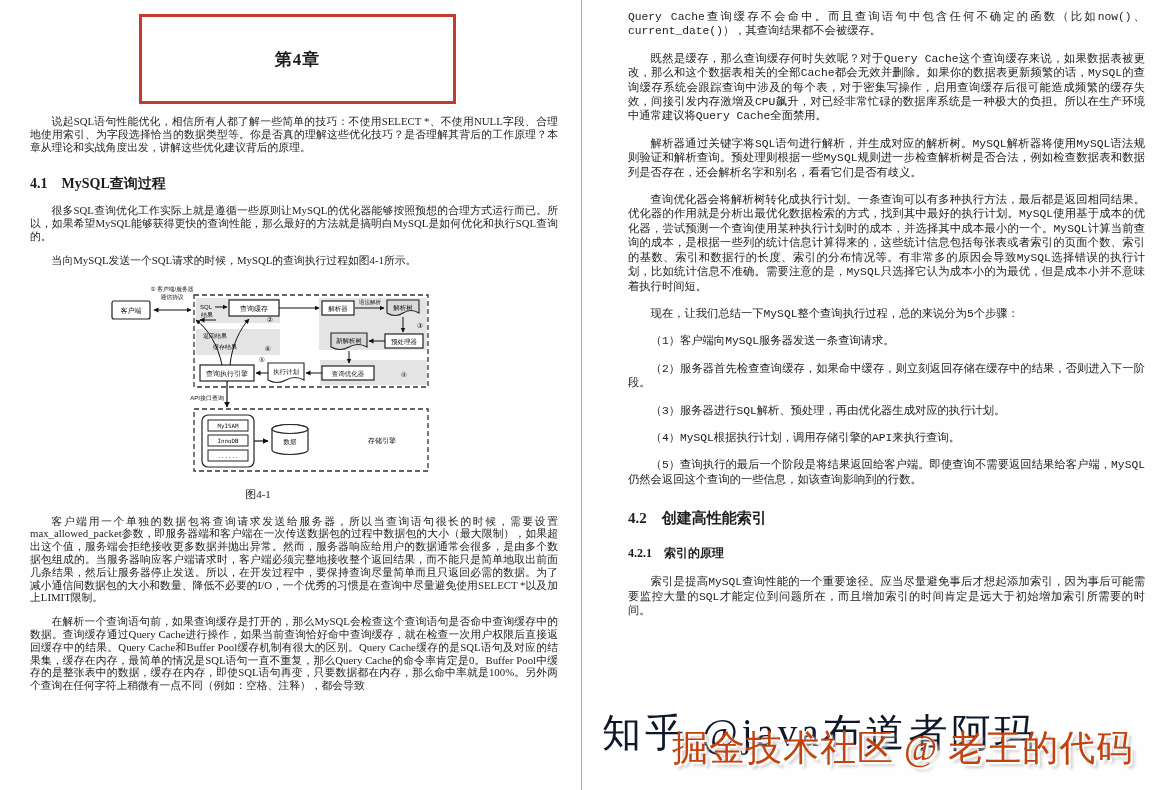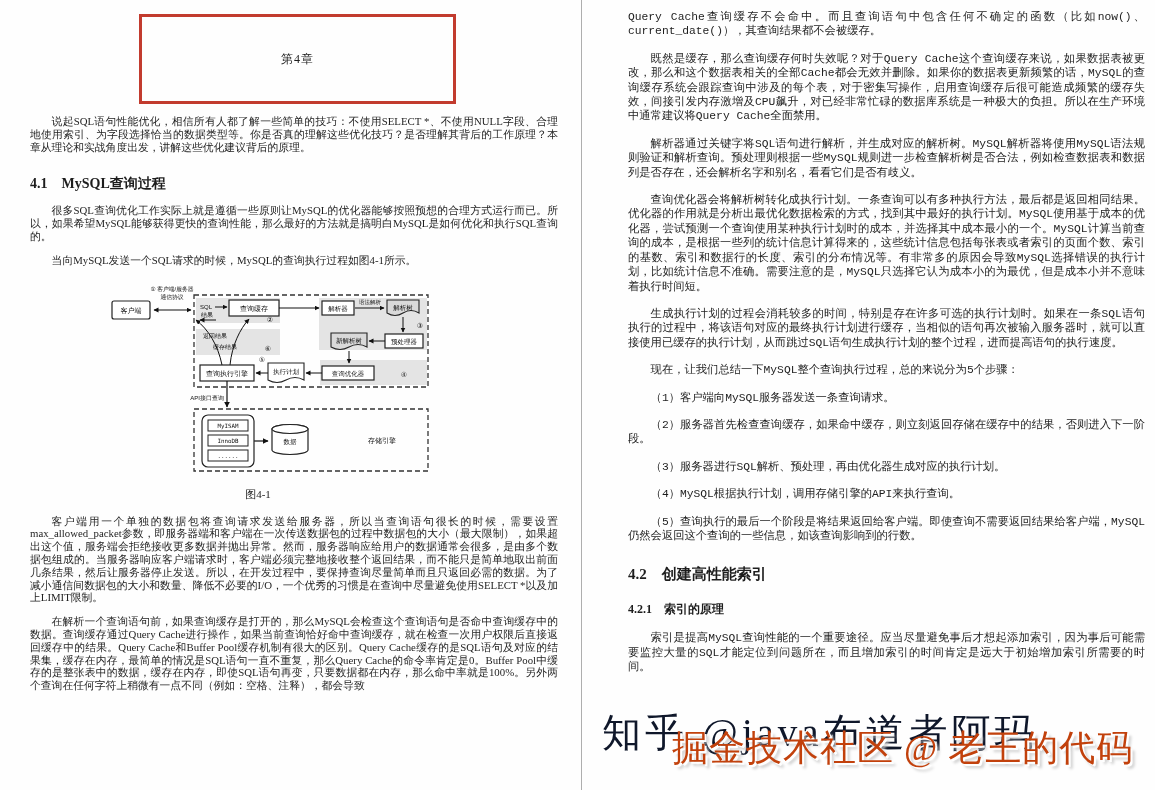--- a/index.html
+++ b/index.html
@@ -7,21 +7,21 @@
     font-family:"Liberation Serif","DejaVu Serif",serif; color:#1d1d1d; }
   .stage { position:relative; width:1155px; height:790px; background:#fefefe; }
 
   .divider { position:absolute; left:581px; top:0; width:1px; height:790px; background:#aeaeae; }
 
   .page-left  { position:absolute; left:30px;  top:0; width:528px; }
   .page-right { position:absolute; left:628px; top:2px; width:517px; }
 
   .chapter-box { margin:14px 0 0 109px; width:317px; height:90px; border:3px solid #c23b2e;
     display:flex; flex-direction:column; align-items:center; justify-content:center; gap:2px; }
-  .chapter-box .l1 { font-size:12px; font-weight:400; letter-spacing:1px;text-align:center; }
+  .chapter-box .l1 { font-size:17px; font-weight:700; letter-spacing:1px;text-align:center; }
   .chapter-box .l2 { font-size:20px; font-weight:600; letter-spacing:1px; }
 
   .pl-body { font-size:10.8px; line-height:12.8px; text-align:justify; text-indent:2em; margin-top:11px; }
   .pr-body { font-size:11.3px; line-height:14.4px; text-align:justify; text-indent:2em; margin-top:13px;font-family:Liberation Mono, monospace; }
   .no-indent { text-indent:0; }
 
   .h41  { margin-top:22px; font-size:14px; font-weight:bold; }
   .h42  { margin-top:22px; font-size:15px; font-weight:bold; }
   .h421 { margin-top:17px; font-size:12px; font-weight:bold; }
 
@@ -143,21 +143,20 @@
 
     <p class="pl-body" style="margin-top:13px">客户端用一个单独的数据包将查询请求发送给服务器，所以当查询语句很长的时候，需要设置max_allowed_packet参数，即服务器端和客户端在一次传送数据包的过程中数据包的大小（最大限制），如果超出这个值，服务端会拒绝接收更多数据并抛出异常。然而，服务器响应给用户的数据通常会很多，是由多个数据包组成的。当服务器响应客户端请求时，客户端必须完整地接收整个返回结果，而不能只是简单地取出前面几条结果，然后让服务器停止发送。所以，在开发过程中，要保持查询尽量简单而且只返回必需的数据。为了减小通信间数据包的大小和数量、降低不必要的I/O，一个优秀的习惯是在查询中尽量避免使用SELECT *以及加上LIMIT限制。</p>
     <p class="pl-body">在解析一个查询语句前，如果查询缓存是打开的，那么MySQL会检查这个查询语句是否命中查询缓存中的数据。查询缓存通过Query Cache进行操作，如果当前查询恰好命中查询缓存，就在检查一次用户权限后直接返回缓存中的结果。Query Cache和Buffer Pool缓存机制有很大的区别。Query Cache缓存的是SQL语句及对应的结果集，缓存在内存，最简单的情况是SQL语句一直不重复，那么Query Cache的命令率肯定是0。Buffer Pool中缓存的是整张表中的数据，缓存在内存，即使SQL语句再变，只要数据都在内存，那么命中率就是100%。另外两个查询在任何字符上稍微有一点不同（例如：空格、注释），都会导致</p>
   </div>
 
   <div class="page-right">
     <p class="pr-body no-indent" style="margin-top:8px">Query Cache查询缓存不会命中。而且查询语句中包含任何不确定的函数（比如now()、current_date()），其查询结果都不会被缓存。</p>
     <p class="pr-body">既然是缓存，那么查询缓存何时失效呢？对于Query Cache这个查询缓存来说，如果数据表被更改，那么和这个数据表相关的全部Cache都会无效并删除。如果你的数据表更新频繁的话，MySQL的查询缓存系统会跟踪查询中涉及的每个表，对于密集写操作，启用查询缓存后很可能造成频繁的缓存失效，间接引发内存激增及CPU飙升，对已经非常忙碌的数据库系统是一种极大的负担。所以在生产环境中通常建议将Query Cache全面禁用。</p>
     <p class="pr-body">解析器通过关键字将SQL语句进行解析，并生成对应的解析树。MySQL解析器将使用MySQL语法规则验证和解析查询。预处理则根据一些MySQL规则进一步检查解析树是否合法，例如检查数据表和数据列是否存在，还会解析名字和别名，看看它们是否有歧义。</p>
     <p class="pr-body">查询优化器会将解析树转化成执行计划。一条查询可以有多种执行方法，最后都是返回相同结果。优化器的作用就是分析出最优化数据检索的方式，找到其中最好的执行计划。MySQL使用基于成本的优化器，尝试预测一个查询使用某种执行计划时的成本，并选择其中成本最小的一个。MySQL计算当前查询的成本，是根据一些列的统计信息计算得来的，这些统计信息包括每张表或者索引的页面个数、索引的基数、索引和数据行的长度、索引的分布情况等。有非常多的原因会导致MySQL选择错误的执行计划，比如统计信息不准确。需要注意的是，MySQL只选择它认为成本小的为最优，但是成本小并不意味着执行时间短。</p>
-    <p class="pr-body">生成执行计划的过程会消耗较多的时间，特别是存在许多可选的执行计划时。如果在一条SQL语句执行的过程中，将该语句对应的最终执行计划进行缓存，当相似的语句再次被输入服务器时，就可以直接使用已缓存的执行计划，从而跳过SQL语句生成执行计划的整个过程，进而提高语句的执行速度。</p>
     <p class="pr-body">现在，让我们总结一下MySQL整个查询执行过程，总的来说分为5个步骤：</p>
 
     <p class="pr-body">（1）客户端向MySQL服务器发送一条查询请求。</p>
     <p class="pr-body">（2）服务器首先检查查询缓存，如果命中缓存，则立刻返回存储在缓存中的结果，否则进入下一阶段。</p>
     <p class="pr-body">（3）服务器进行SQL解析、预处理，再由优化器生成对应的执行计划。</p>
     <p class="pr-body">（4）MySQL根据执行计划，调用存储引擎的API来执行查询。</p>
     <p class="pr-body">（5）查询执行的最后一个阶段是将结果返回给客户端。即使查询不需要返回结果给客户端，MySQL仍然会返回这个查询的一些信息，如该查询影响到的行数。</p>
 
     <div class="h42">4.2　创建高性能索引</div>
     <div class="h421">4.2.1　索引的原理</div>

